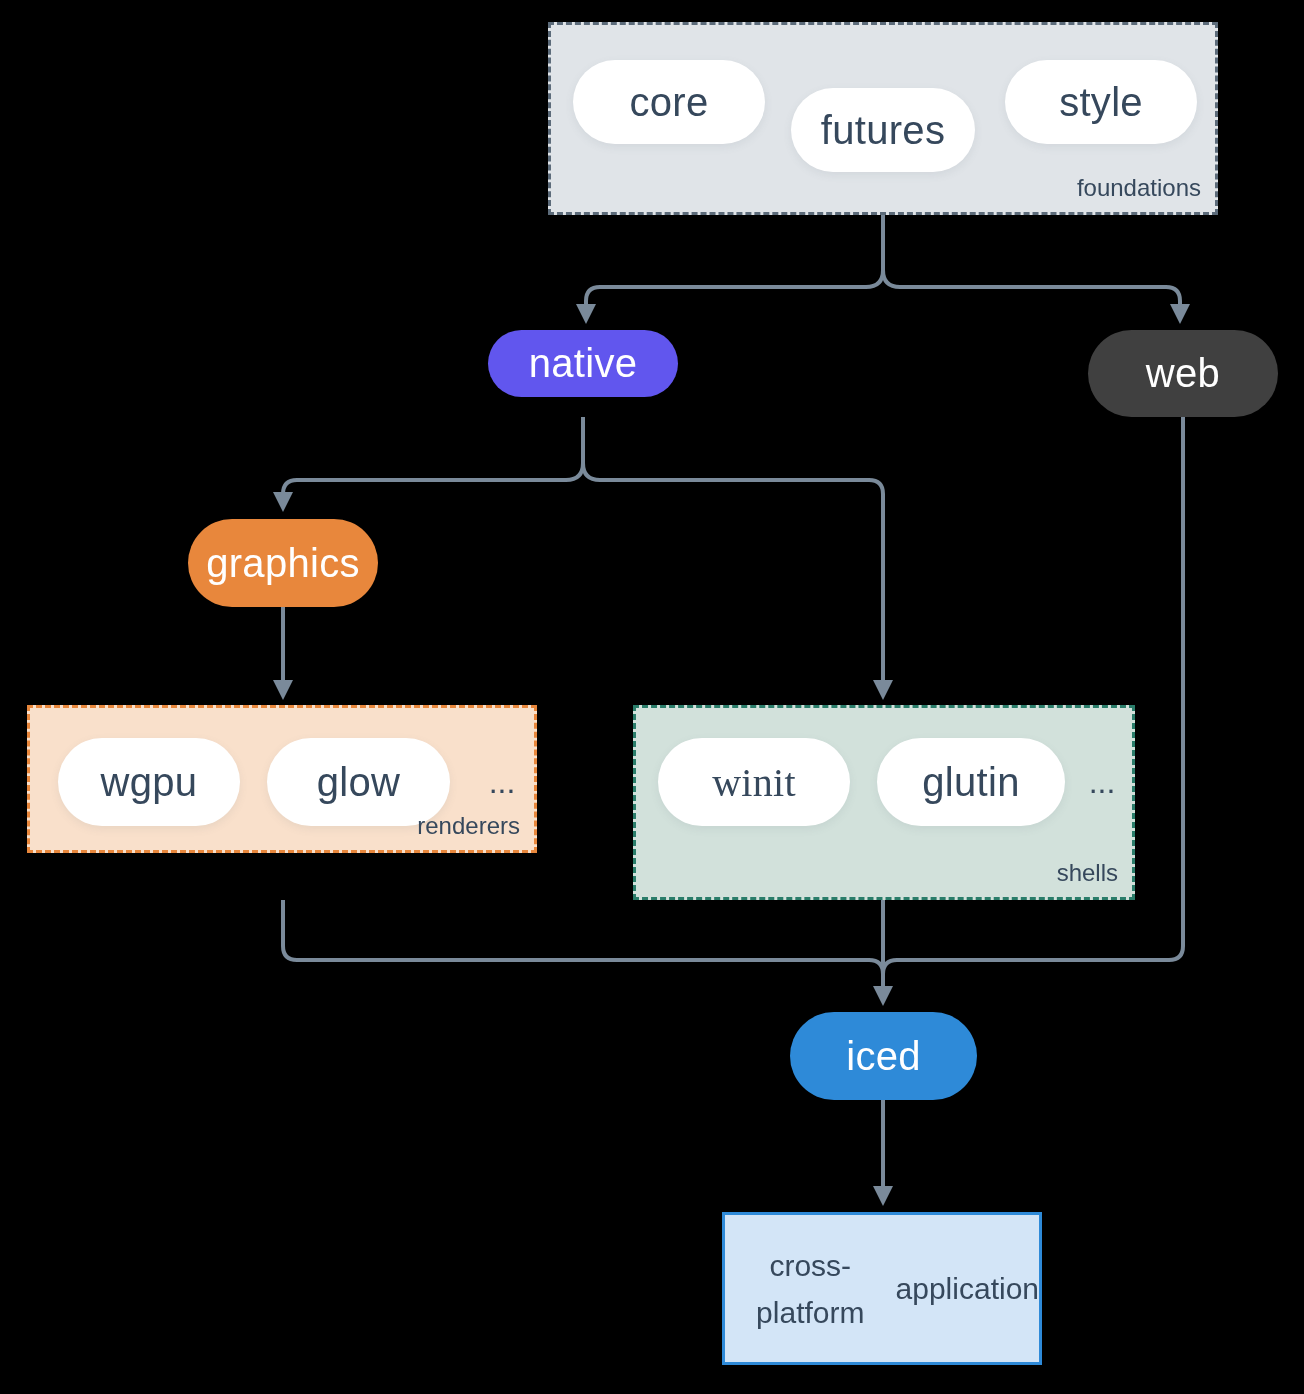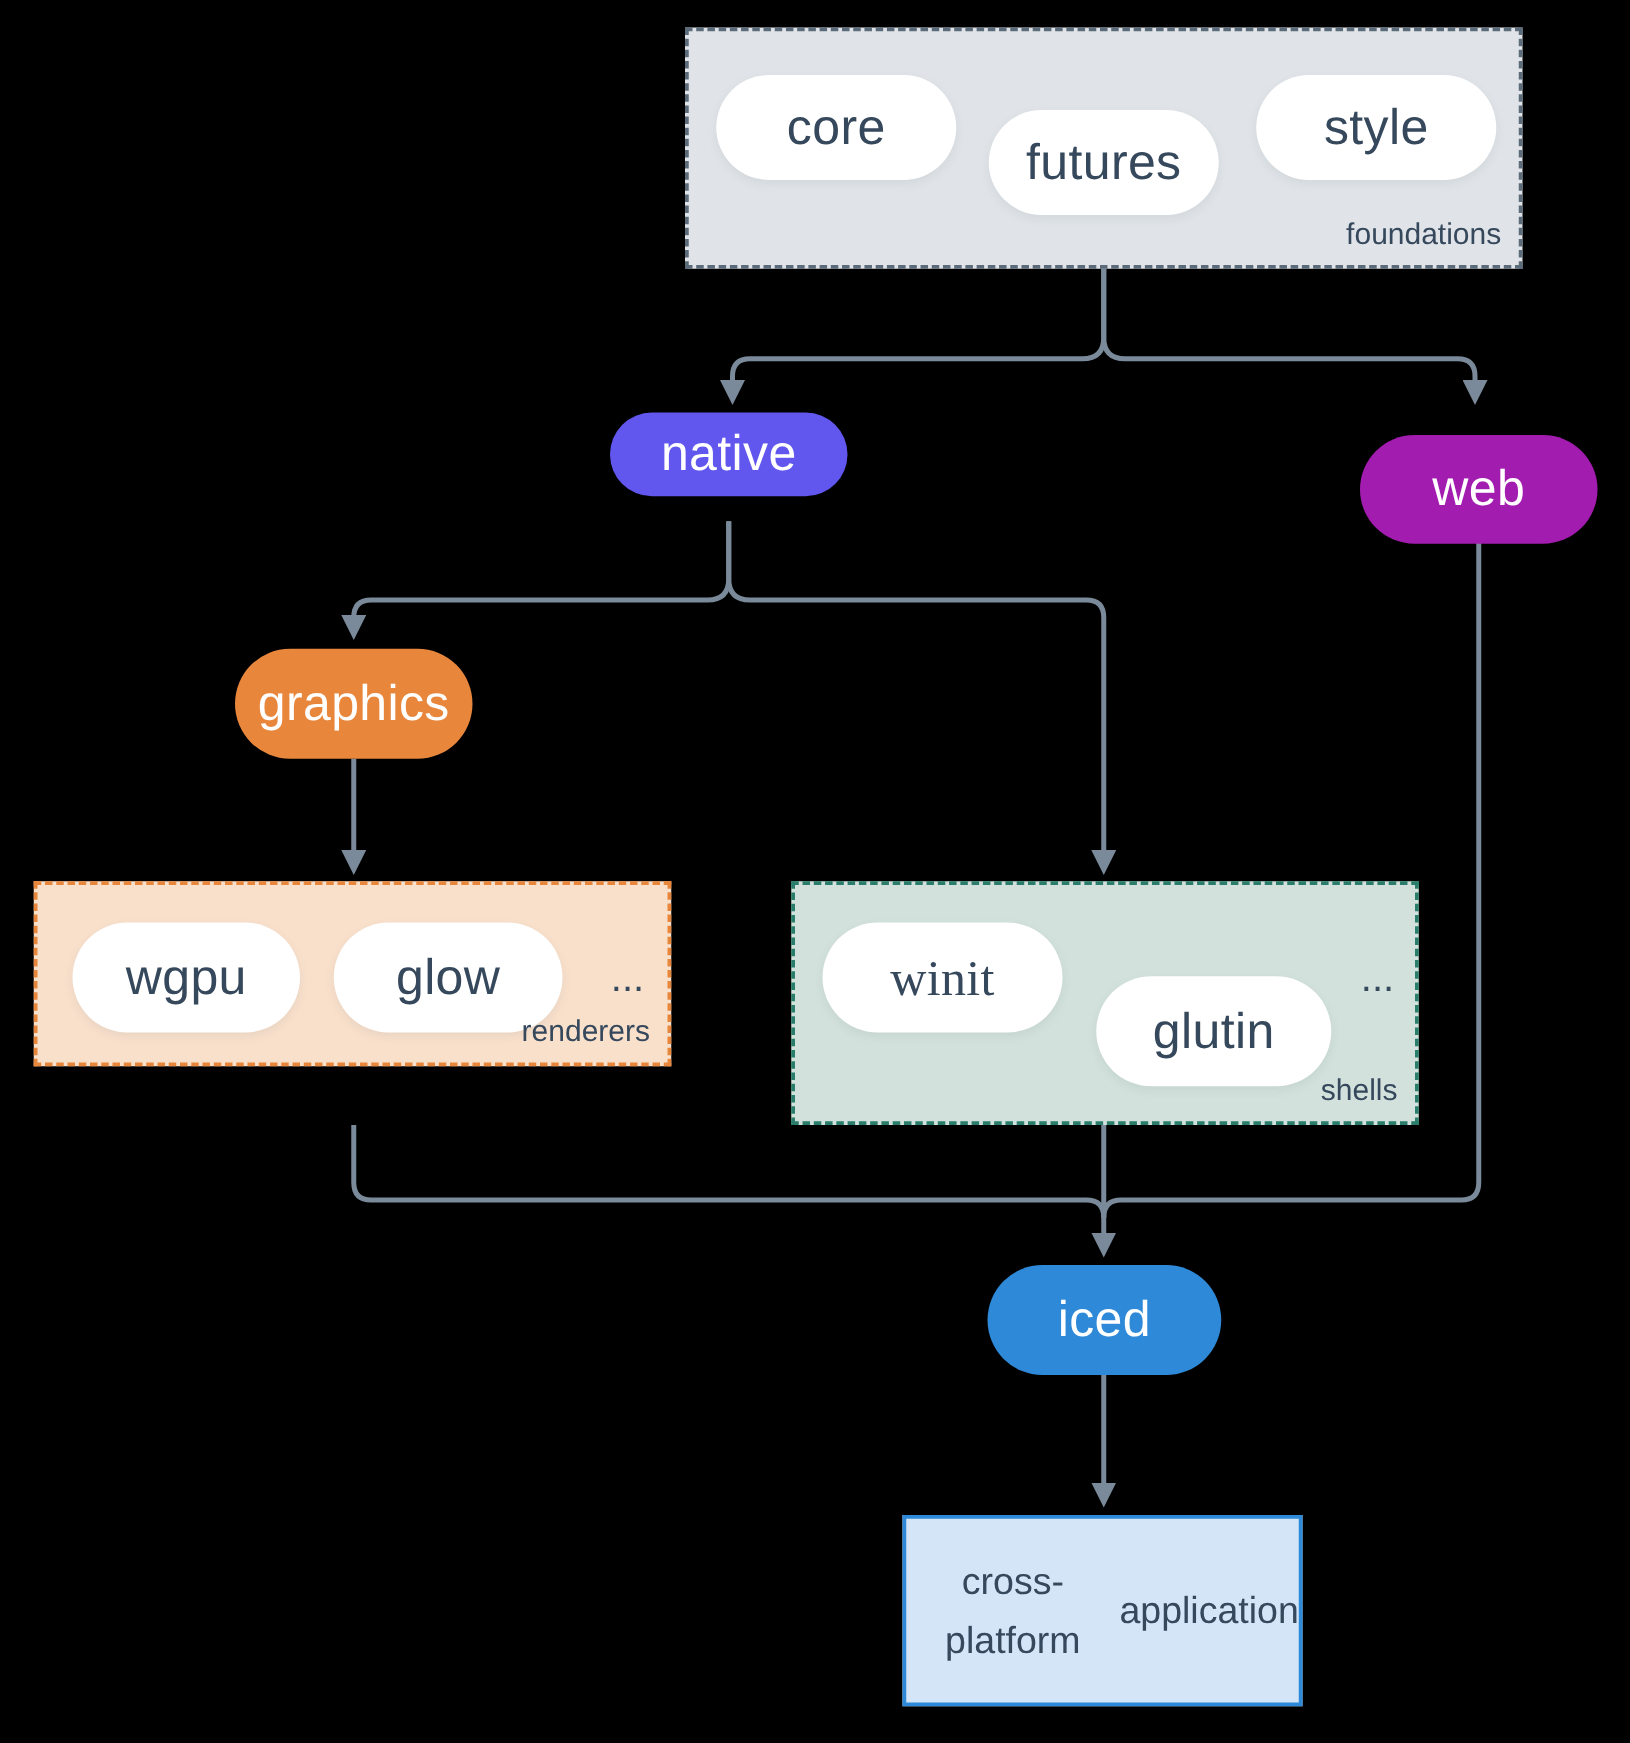--- a/index.html
+++ b/index.html
@@ -13,21 +13,21 @@
   .group-renderers{left:27px;top:705px;width:510px;height:148px;background:#f9e0cb;border:3px dashed #e8873c;}
   .group-shells{left:633px;top:705px;width:502px;height:195px;background:#d2e1db;border:3px dashed #2a7d6a;}
   .group-label{position:absolute;right:14px;bottom:10px;font-size:24px;color:#36485c;}
   .pill{
     position:absolute;display:flex;align-items:center;justify-content:center;
     border-radius:44px;font-size:40px;letter-spacing:0.3px;
   }
   .pill-white{background:#ffffff;color:#36485c;box-shadow:0 3px 8px rgba(90,105,120,0.10);}
   .pill-node{color:#ffffff;}
   .pill-native{left:488px;top:330px;width:190px;height:67px;background:#6156ee;}
-  .pill-web{left:1088px;top:348px;width:190px;height:87px;background:#a21caf;}
+  .pill-web{left:1088px;top:330px;width:190px;height:87px;background:#404040;}
   .pill-graphics{left:188px;top:519px;width:190px;height:88px;background:#e8873c;}
   .pill-iced{left:790px;top:1012px;width:187px;height:88px;background:#2e8ad8;}
   .ellipsis{
     position:absolute;display:flex;align-items:center;justify-content:center;
     font-size:32px;color:#36485c;height:88px;width:60px;
   }
   .app-box{
     position:absolute;left:722px;top:1212px;width:320px;height:153px;box-sizing:border-box;
     background:#d3e5f7;border:3px solid #2e8ad8;
     display:flex;flex-direction:row;align-items:center;justify-content:center;
@@ -91,21 +91,21 @@
       <span>glow</span>
     </div>
     <div class="ellipsis" style="left:442px;top:30px;">...</div>
     <div class="group-label">renderers</div>
   </div>
 
   <div class="group group-shells">
     <div class="pill pill-white" style="left:22px;top:30px;width:192px;height:88px;font-family:Liberation Serif, serif;">
       <span>winit</span>
     </div>
-    <div class="pill pill-white" style="left:241px;top:30px;width:188px;height:88px;margin-top:43px;">
+    <div class="pill pill-white" style="left:241px;top:30px;width:188px;height:88px;">
       <span>glutin</span>
     </div>
     <div class="ellipsis" style="left:436px;top:30px;">...</div>
     <div class="group-label">shells</div>
   </div>
 
   <div class="pill pill-node pill-iced">
     <span>iced</span>
   </div>
 

